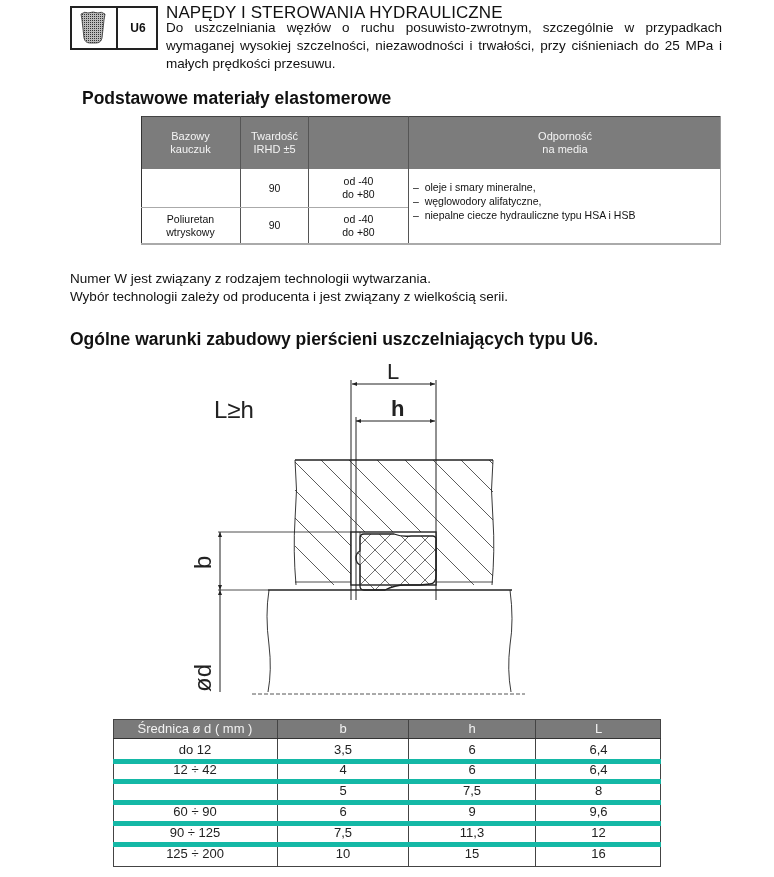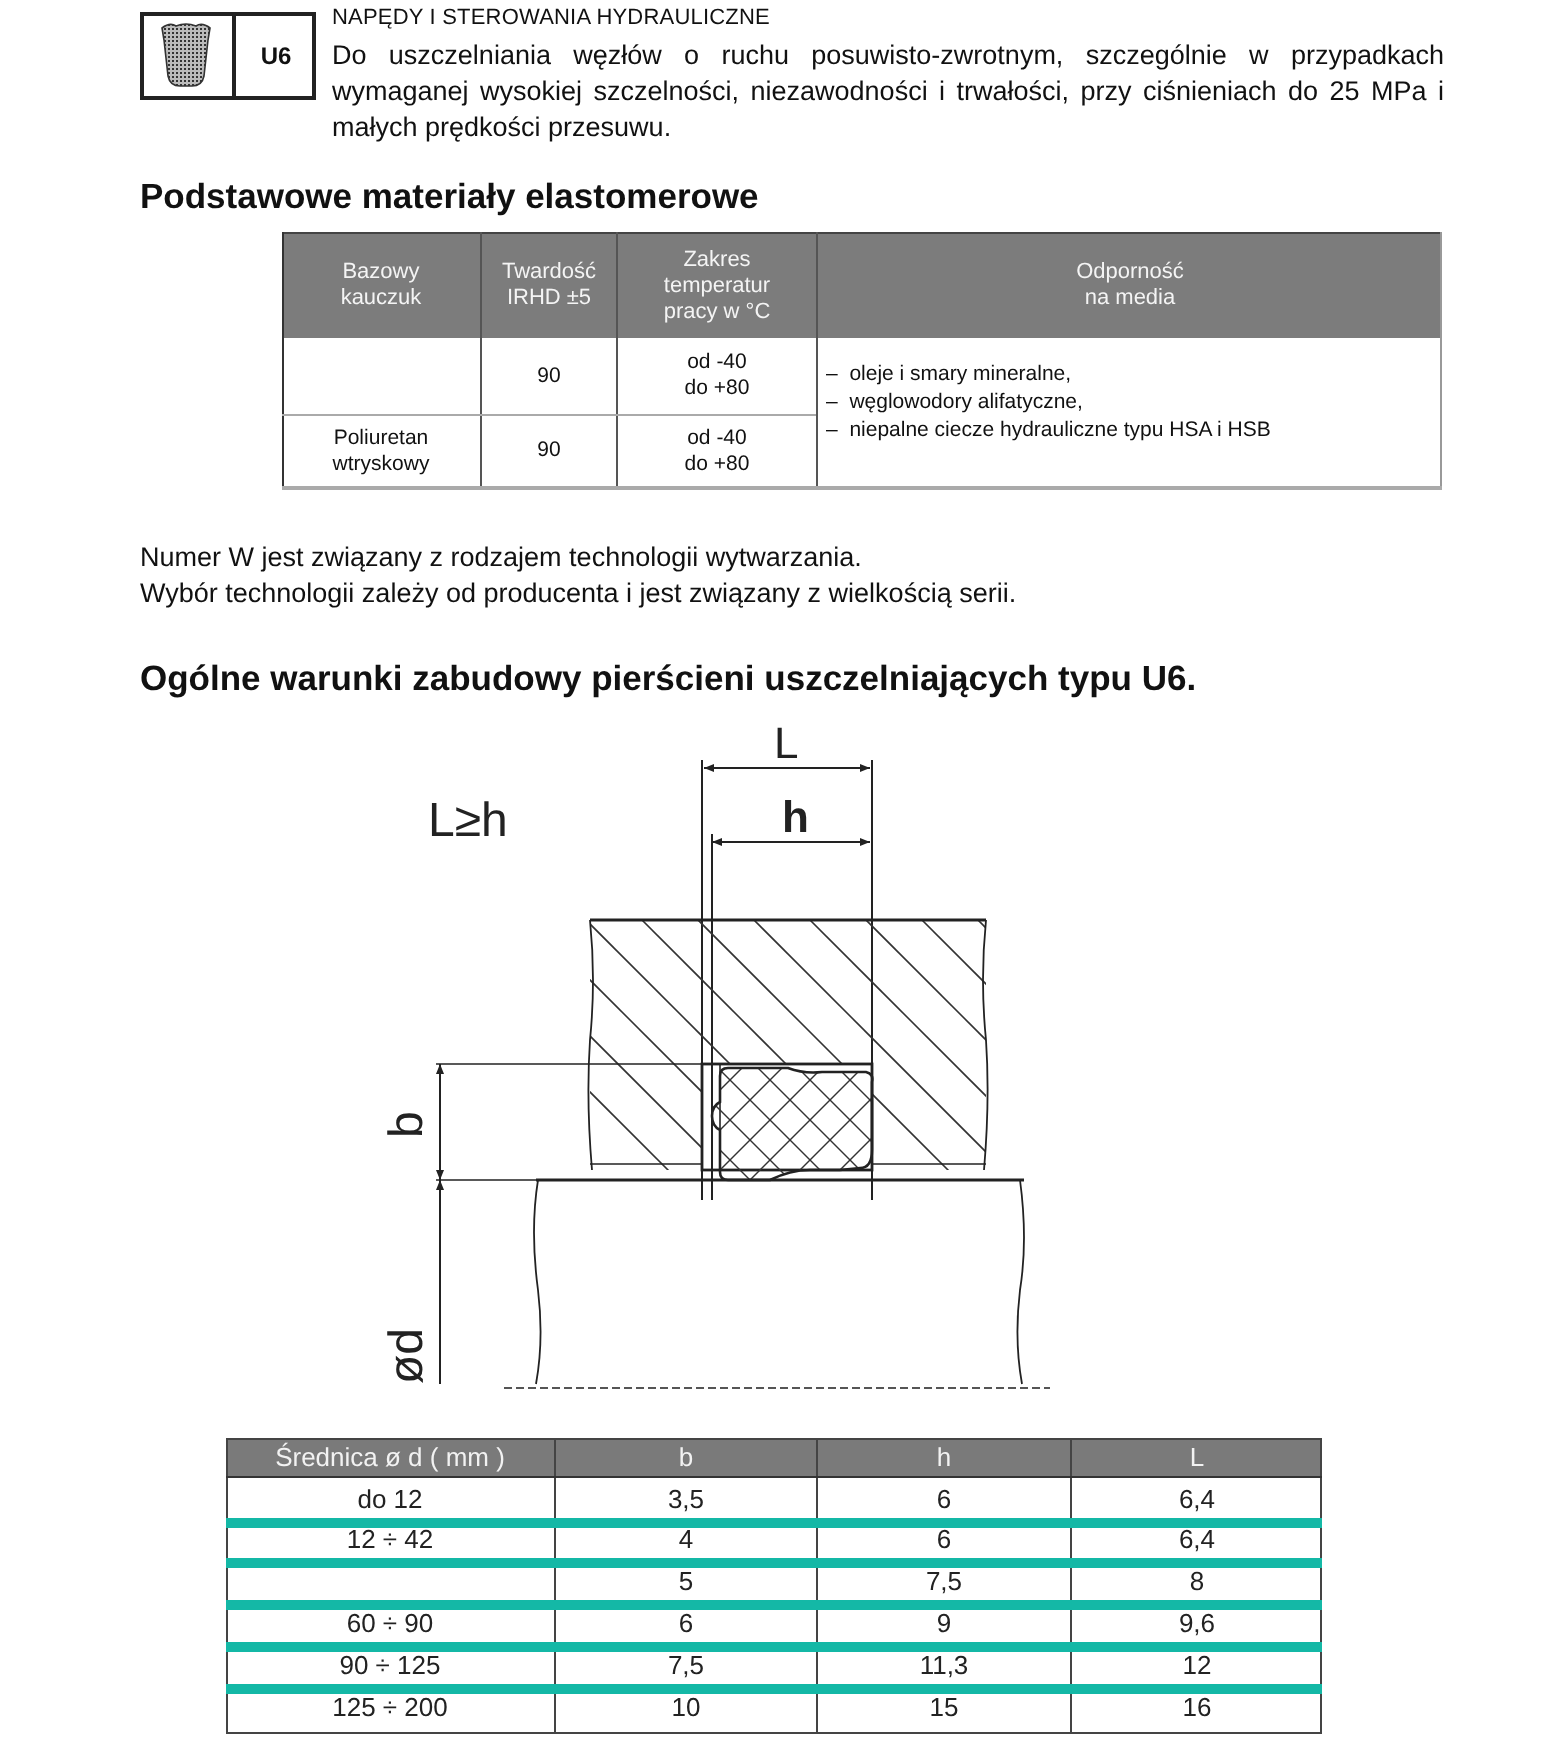--- a/index.html
+++ b/index.html
@@ -5,25 +5,25 @@
   html, body { margin:0; padding:0; background:#ffffff; }
   body { width:774px; height:877px; position:relative; overflow:hidden;
          font-family:"Liberation Sans", sans-serif; color:#111; }
   .abs { position:absolute; }
 
   
   .badge { left:70px; top:6px; width:88px; height:44px; border:2px solid #222; box-sizing:border-box; }
   .badge .icon-cell { position:absolute; left:0; top:0; width:44px; height:40px; border-right:2px solid #222; }
   .badge .code { position:absolute; left:46px; top:0; width:40px; height:40px; display:flex; align-items:center; justify-content:center;
                  font-weight:bold; font-size:12px; }
-  .hdr-cat { left:166px; top:3px; font-size:11px; letter-spacing:0.1px; }
+  .hdr-cat { left:166px; top:3px; font-size:17px; letter-spacing:0.1px; }
   .hdr-desc { left:166px; top:19px; width:556px; font-size:13.5px; line-height:18px; text-align:justify; }
 
   .h2 { font-weight:bold; font-size:17.5px; }
-  .h-mat { left:70px; top:88px; }
+  .h-mat { left:82px; top:88px; }
   .h-cond { left:70px; top:329px; font-size:17.5px; }
   .mat-wrap { left:141px; top:116px; width:648px; height:128px; }
   .mat-head { position:absolute; left:0; top:0; width:580px; height:52px; background:#7c7c7c; border-top:1px solid #444;}
   .mat-head div { position:absolute; top:0; height:52px; display:flex; align-items:center; justify-content:center; text-align:center;
                   color:#f4f4f4; line-height:13px; font-size:11px; }
   .vline { position:absolute; width:1px; background:#555; }
   .hline { position:absolute; height:1px; background:#999; }
   .cell { position:absolute; display:flex; align-items:center; justify-content:center; text-align:center; line-height:13px; font-size:10.5px; }
   .media-list { position:absolute; left:272px; top:64px; font-size:10.5px; line-height:14px; }
 
@@ -58,23 +58,20 @@
 
 <div class="abs h2 h-mat">Podstawowe materiały elastomerowe</div>
 
 <div class="abs mat-wrap">
   <div class="mat-head">
     <div style="left:0;width:99px;">
       <span><span>Bazowy</span><br><span>kauczuk</span></span>
     </div>
     <div style="left:100px;width:67px;">
       <span><span>Twardość</span><br><span>IRHD ±5</span></span>
-    </div>
-    <div style="left:168px;width:99px;">
-      <span><span>Zakres</span><br><span>temperatur</span><br><span>pracy w °C</span></span>
     </div>
     <div style="left:268px;width:312px;">
       <span><span>Odporność</span><br><span>na media</span></span>
     </div>
   </div>
 
   <div class="vline" style="left:0;top:0;height:128px;background:#333;"></div>
   <div class="vline" style="left:99px;top:0;height:128px;"></div>
   <div class="vline" style="left:167px;top:0;height:128px;"></div>
   <div class="vline" style="left:267px;top:0;height:128px;"></div>

